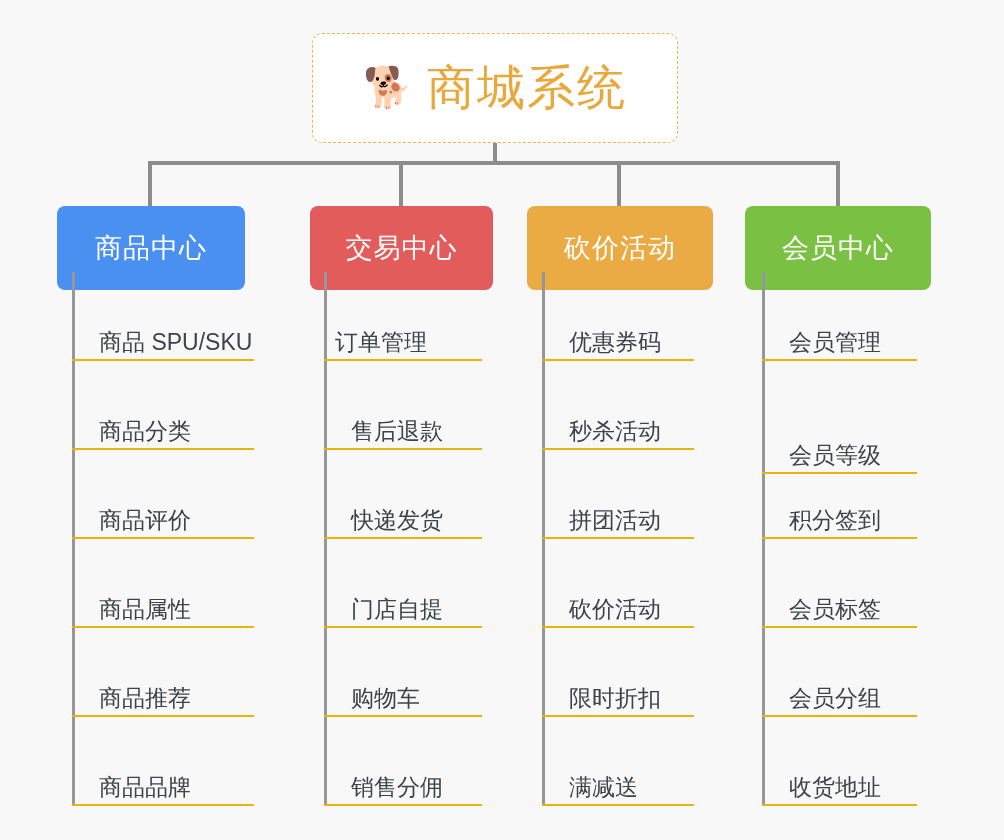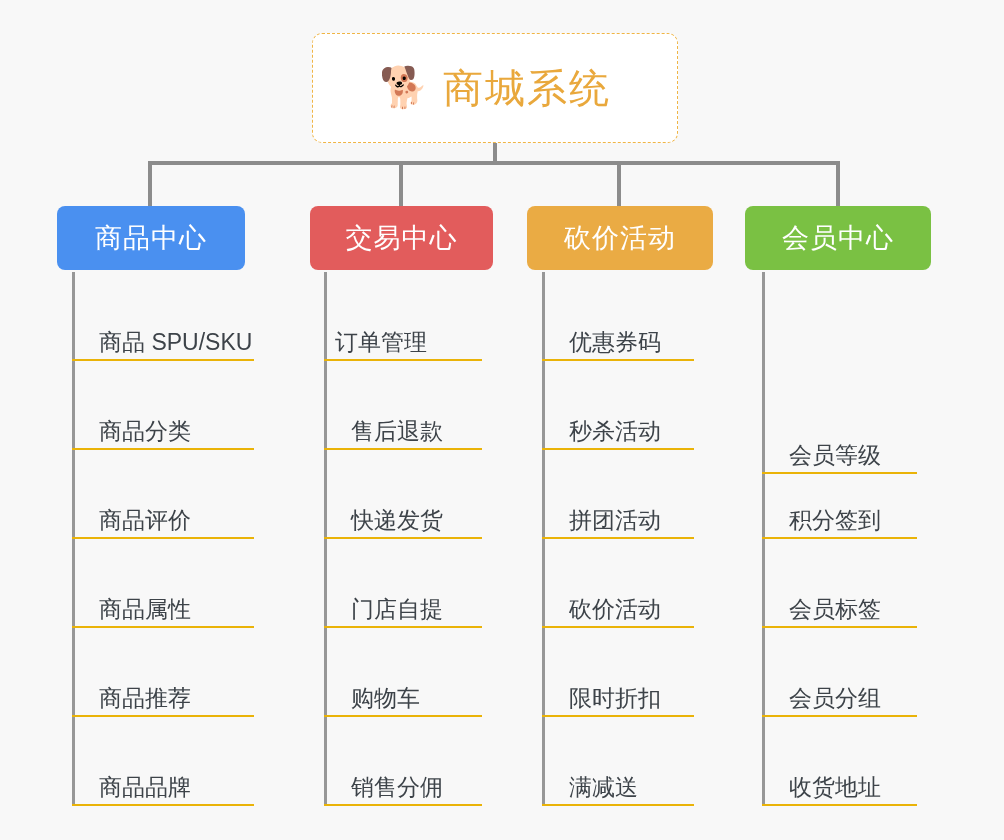--- a/index.html
+++ b/index.html
@@ -37,21 +37,21 @@
     justify-content: center;
     gap: 14px;
   }
   #root-emoji {
     font-size: 40px;
     line-height: 1;
     display: block;
     margin-top: -2px;
   }
   #root-title {
-    font-size: 40px;
+    font-size: 48px;
     color: #e9a83c;
     letter-spacing: 2px;
     font-weight: 400;
     white-space: nowrap;
   }
 
   
   .conn {
     position: absolute;
     background: #8c8c8c;
@@ -73,21 +73,21 @@
     top: 161px;
     width: 4px;
     height: 45px;
     background: #8c8c8c;
   }
 
   
   .category-box {
     position: absolute;
     top: 206px;
-    height: 64px;
+    height: 84px;
     box-sizing: border-box;
     border-radius: 8px;
     display: flex;
     align-items: center;
     justify-content: center;
   }
   .category-label {
     color: #ffffff;
     font-size: 27px;
     letter-spacing: 1px;
@@ -212,20 +212,23 @@
         </div>
         <div class="leaf" style="top: 445px; width: 152px;">
           <span class="leaf-label">满减送</span>
         </div>
       </div>
       <div class="category-box" style="left: 745px; width: 186px; background: rgb(122, 193, 67);">
         <span class="category-label">会员中心</span>
       </div>
       <div class="branch" style="left: 762px; width: 195px; height: 534px;">
         <div class="spine" style="height: 534px;"></div>
+        <div class="leaf" style="top: 0px; width: 155px;">
+          <span class="leaf-label">会员管理</span>
+        </div>
         <div class="leaf" style="top: 89px; width: 155px; margin-top: 24px;">
           <span class="leaf-label">会员等级</span>
         </div>
         <div class="leaf" style="top: 178px; width: 155px;">
           <span class="leaf-label">积分签到</span>
         </div>
         <div class="leaf" style="top: 267px; width: 155px;">
           <span class="leaf-label">会员标签</span>
         </div>
         <div class="leaf" style="top: 356px; width: 155px;">

